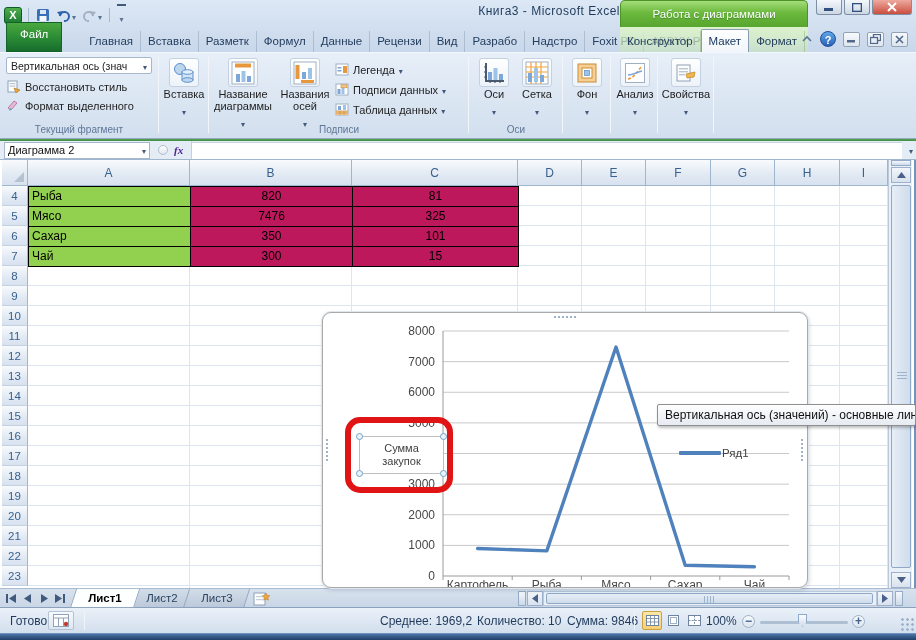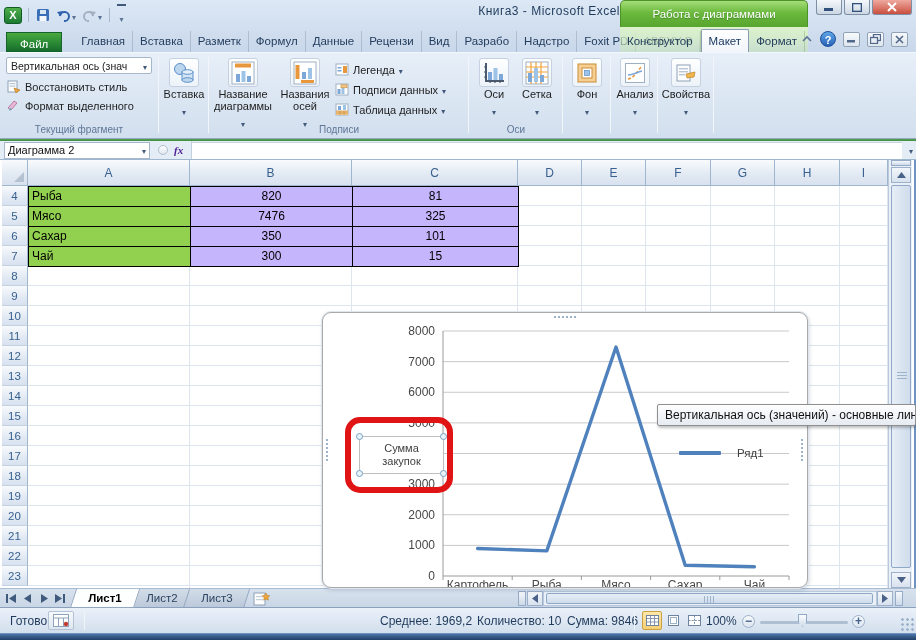--- a/index.html
+++ b/index.html
@@ -22,22 +22,22 @@
           color:#1f3a5c;letter-spacing:.5px}
   .ctxhdr{position:absolute;left:620px;top:0;width:188px;height:27px;border-radius:5px 5px 0 0;
           background:linear-gradient(#a5dd78,#6cb93e 45%,#58a52f);border:1px solid #4c9428;border-bottom:none;
           color:#fff;font-size:11.5px;text-align:center;line-height:26px;text-shadow:0 1px 1px rgba(20,80,20,.45)}
   .winbtns{position:absolute;right:4px;top:0;display:flex}
   .wbtn{width:26px;height:15px;border:1px solid #7e8fa4;border-top:none;border-radius:0 0 3px 3px;
         background:linear-gradient(#f4f8fb,#ccd7e3);display:flex;align-items:center;justify-content:center;margin-left:2px}
   .wbtn.close{width:40px;background:linear-gradient(#f2aFA,#d4695a);background:linear-gradient(#efa99f,#c94f3f)}
   
   .tabstrip{position:absolute;left:6px;top:29px;height:23px;display:flex;align-items:flex-end}
-  .ftab{height:20px;line-height:22px;padding:0 13px;color:#fff;font-size:11.5px;
-        background:linear-gradient(#49a83e,#2a8a35 55%,#176d2c);border:1px solid #14632a;margin-right:12px}
+  .ftab{height:30px;line-height:22px;padding:0 13px;color:#fff;font-size:11.5px;
+        background:linear-gradient(#49a83e,#2a8a35 55%,#176d2c);border:1px solid #14632a;margin-right:20px}
   .rtab{height:21px;line-height:21px;padding:0 7px;font-size:11.5px;color:#243e5e;
         border-right:1px solid rgba(125,145,170,.4)}
   .ctxzone{position:absolute;left:620px;top:27px;width:188px;height:25px;
            background:linear-gradient(rgba(220,243,201,.95),rgba(198,230,173,.45));display:flex;align-items:flex-end}
   .ctxzone .rtab{border-right:1px solid rgba(110,150,90,.35)}
   .rtab.active{background:linear-gradient(#fefefe,#f1f5fa);border:1px solid #8a9cb2;border-bottom:none;
                border-radius:2px 2px 0 0;height:23px;line-height:23px;color:#17365d}
   .ribrbtns{position:absolute;right:8px;top:31px;display:flex;align-items:center;gap:7px}
   .helpbtn{width:16px;height:16px;border-radius:50%;background:linear-gradient(#5ea6e8,#2a62b5);
            color:#fff;font-size:11px;font-weight:bold;text-align:center;line-height:16px;border:1px solid #1d4f9b}
@@ -78,33 +78,33 @@
   .corner:after{content:"";position:absolute;right:3px;bottom:3px;border-left:10px solid transparent;border-bottom:10px solid #b4c2d2}
   .colhead{position:absolute;top:0;height:26px;line-height:26px;text-align:center;font-size:12px;
            border-right:1px solid #9eb6ce;border-bottom:1px solid #9eb6ce}
   .rowhead{position:absolute;left:2px;width:26px;height:20px;line-height:20px;text-align:center;font-size:11.5px;
            border-right:1px solid #9eb6ce;border-bottom:1px solid #c3d1e0}
   .gridbg{position:absolute;left:28px;top:26px;width:860px;height:402px;
           background:repeating-linear-gradient(to bottom,#fff 0 19px,#dde5ee 19px 20px)}
   .vline{position:absolute;top:26px;height:402px;width:1px;background:#dde5ee}
   .dtable{position:absolute;left:28px;top:26px;border-left:1px solid #000;border-top:1px solid #000}
   .trow{display:flex;height:20px}
-  .tcell{border-right:1px solid #000;border-bottom:1px solid #000;font-size:12px;line-height:19px;color:#000;background:#c4b5fd}
+  .tcell{border-right:1px solid #000;border-bottom:1px solid #000;font-size:12px;line-height:19px;color:#000;background:#be185d}
   .ta{width:162px;padding-left:3px}
   .tb{width:162px;text-align:center}
   .tc{width:166px;text-align:center}
   
   .chartobj{position:absolute;left:322px;top:312px;width:486px;height:276px;background:#fff;
             border:1px solid #a9a9a9;border-radius:9px;overflow:hidden;z-index:5;
             box-shadow:0 0 0 1px #dfe6ee,1px 2px 4px rgba(60,80,110,.25)}
   .grip{position:absolute;background:radial-gradient(#9db3cc 1px,transparent 1.3px);background-size:4px 4px;z-index:6}
   .gt{left:50%;top:2px;width:24px;height:5px;margin-left:-12px}
   .gl{left:2px;top:50%;width:5px;height:24px;margin-top:-12px}
   .gr{right:2px;top:50%;width:5px;height:24px;margin-top:-12px}
-  .legend{position:absolute;left:356px;top:134px;display:flex;align-items:center;gap:16px;font-size:11.5px;color:#404040}
+  .legend{position:absolute;left:356px;top:134px;display:flex;align-items:center;gap:1px;font-size:11.5px;color:#404040}
   .legline{width:42px;height:3.5px;background:#4f81bd;border-radius:1px}
   .axtitle{position:absolute;left:36px;top:123px;width:85px;height:38px;background:#fff;border:1px solid #bfbfbf;
            display:flex;align-items:center;justify-content:center;text-align:center;
            font-size:11px;line-height:13px;color:#404040;z-index:7}
   .h{position:absolute;width:7px;height:7px;border-radius:50%;background:#eaf4fb;border:1px solid #74a0c4}
   .h.tl{left:-4px;top:-4px}.h.tr{right:-4px;top:-4px}.h.bl{left:-4px;bottom:-4px}.h.br{right:-4px;bottom:-4px}
   .redring{position:absolute;left:22px;top:104px;width:108px;height:76px;border:6px solid #e01414;border-radius:15px;z-index:6}
   
   .tooltip{position:absolute;left:657px;top:404px;width:259px;height:22px;z-index:50;
            background:linear-gradient(#fefefe,#e6ebf2);border:1px solid #8f8f8f;border-radius:2px;

